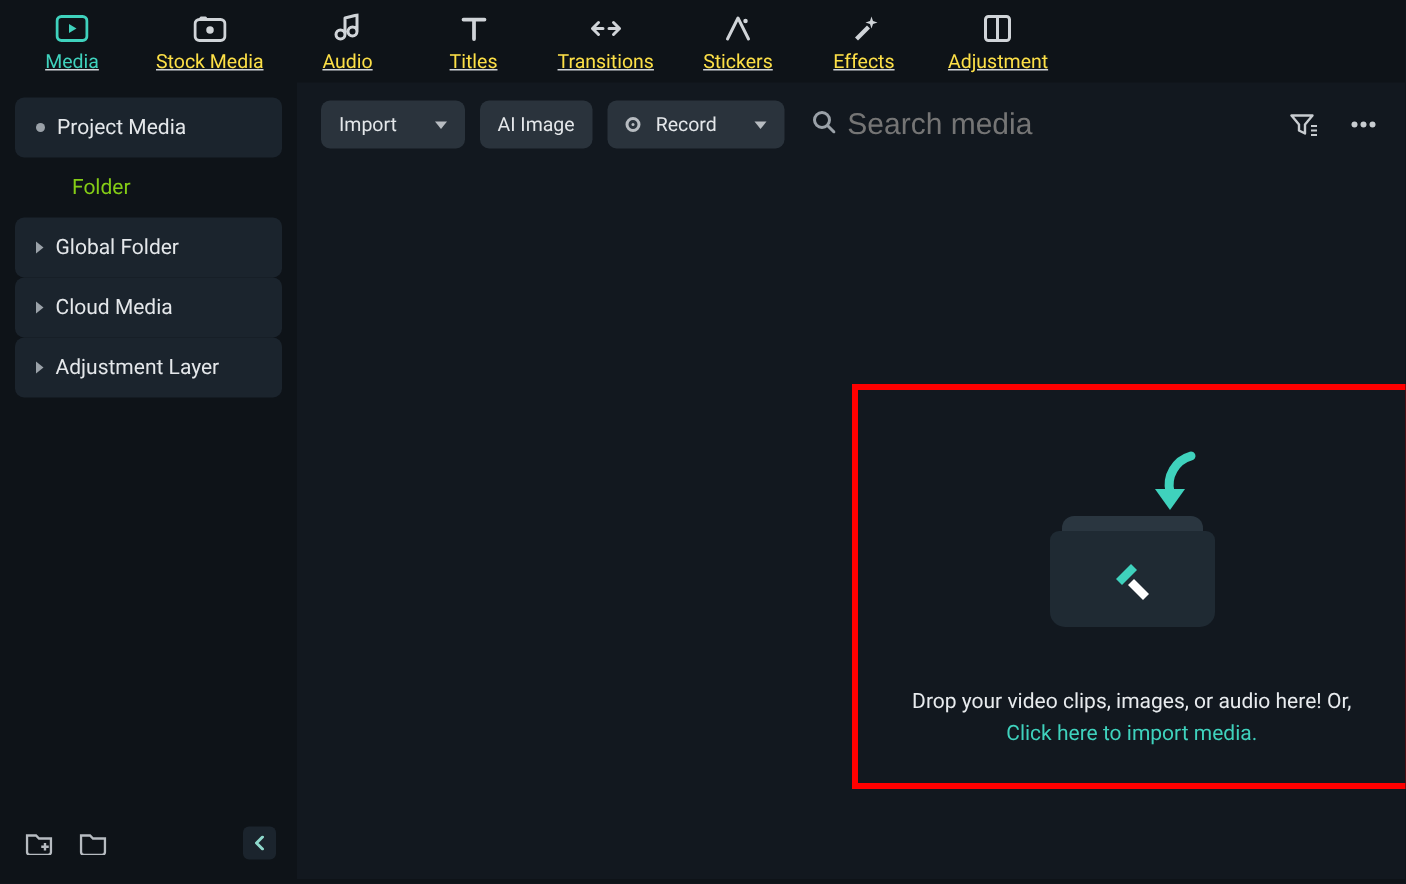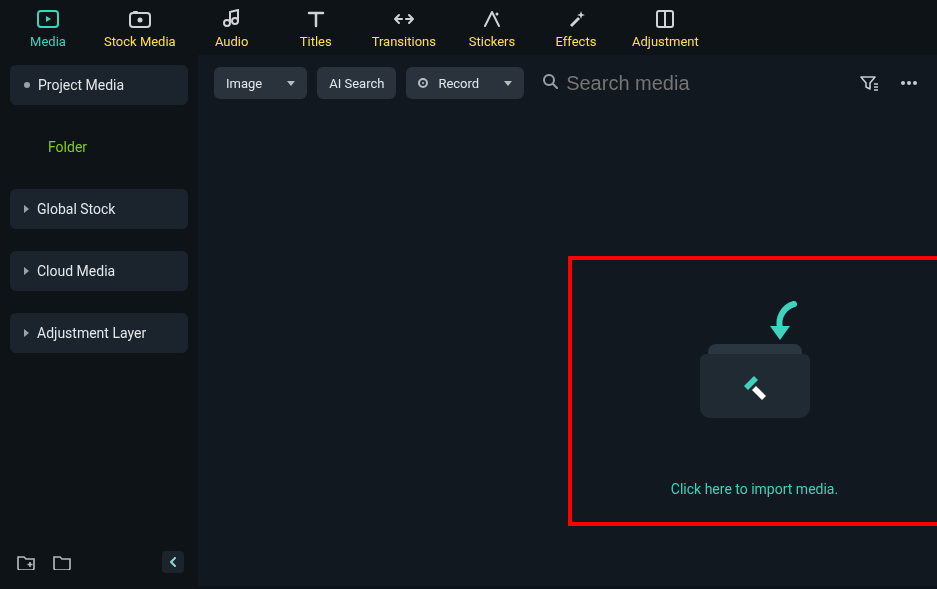--- a/index.html
+++ b/index.html
@@ -8,20 +8,21 @@
     background: #0e1318;
     font-family: -apple-system, "Segoe UI", Roboto, Arial, sans-serif;
     color: #d0d4d8;
     overflow: hidden;
   }
   .top-tabs {
     display: flex;
     gap: 28px;
     padding: 8px 12px 6px 20px;
     align-items: center;
+    text-decoration: underline;
   }
   .top-tab {
     display: flex;
     flex-direction: column;
     align-items: center;
     gap: 4px;
     color: #fde047;
     font-size: 13px;
     cursor: pointer;
     min-width: 56px;
@@ -36,21 +37,21 @@
     flex-direction: column;
   }
   .side-item {
     background: #1b242d;
     border-radius: 6px;
     padding: 12px 14px;
     font-size: 14px;
     display: flex;
     align-items: center;
     gap: 8px;
-    margin-bottom: 22px;
+    margin-bottom: 0;
     cursor: pointer;
     color: #e4e7ea;
   }
   .side-item .tri { width: 0; height: 0; border-top:4px solid transparent;border-bottom:4px solid transparent;border-left:5px solid #9aa1a8; }
   .side-item .bullet { width:6px;height:6px;border-radius:50%;background:#9aa1a8; }
   .side-item.plain { background: transparent; color:#84cc16; padding-left: 38px; cursor:default; }
   .sidebar-footer {
     margin-top: auto;
     padding: 10px 4px 12px 4px;
     display:flex; align-items:center; gap:12px;
@@ -170,21 +171,21 @@
   <div class="sidebar">
     <div class="side-item">
       <span class="bullet"></span>
       <span>Project Media</span>
     </div>
     <div class="side-item plain">
       <span>Folder</span>
     </div>
     <div class="side-item">
       <span class="tri"></span>
-      <span>Global Stock</span>
+      <span>Global Folder</span>
     </div>
     <div class="side-item">
       <span class="tri"></span>
       <span>Cloud Media</span>
     </div>
     <div class="side-item">
       <span class="tri"></span>
       <span>Adjustment Layer</span>
     </div>
     <div class="sidebar-footer">
@@ -203,26 +204,26 @@
         <svg width="10" height="10" viewBox="0 0 10 10">
             <path d="M7 1 L3 5 L7 9" stroke="#8fd9cc" stroke-width="2" fill="none" stroke-linecap="round" stroke-linejoin="round"></path>
           </svg>
       </div>
     </div>
   </div>
 
   <div class="content">
     <div class="toolbar">
       <div class="tb-btn">
-        <span>Image</span>
+        <span>Import</span>
         <span class="separator"></span>
         <span class="carrot"></span>
       </div>
       <div class="tb-btn">
-        <span>AI Search</span>
+        <span>AI Image</span>
       </div>
       <div class="tb-btn">
         <span class="rec"></span>
         <span>Record</span>
         <span class="separator"></span>
         <span class="carrot"></span>
       </div>
       <div class="tb-search">
         <span>
           <svg width="16" height="16" viewBox="0 0 16 16">
@@ -261,20 +262,20 @@
               </svg>
           </div>
           <div class="arrow-down">
             <svg width="34" height="50" viewBox="0 0 34 50">
                 <path d="M28 4 A 20 20 0 0 0 14 28" fill="none" stroke="#3fd2bd" stroke-width="6" stroke-linecap="round"></path>
                 <polygon points="14,40 4,26 24,26" fill="#3fd2bd"></polygon>
               </svg>
           </div>
         </div>
         <div class="drop-text">
-          <br>
+          <span>Drop your video clips, images, or audio here! Or,</span><br>
           <span class="drop-link">Click here to import media.</span>
         </div>
       </div>
       <div class="highlight-box"></div>
     </div>
   </div>
 </div>
 
 </body></html>

